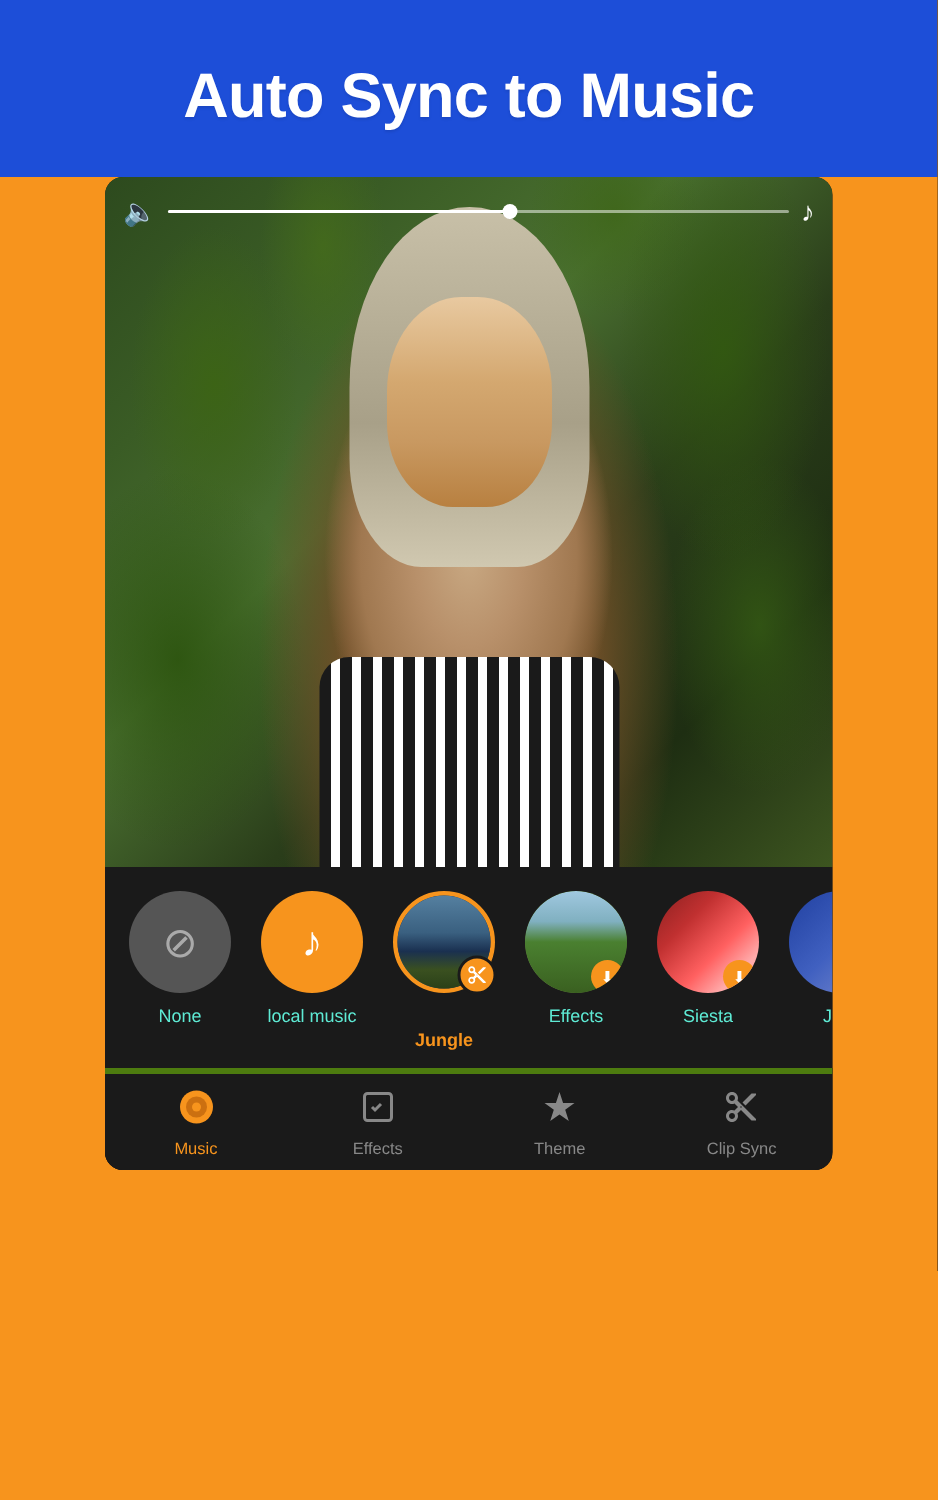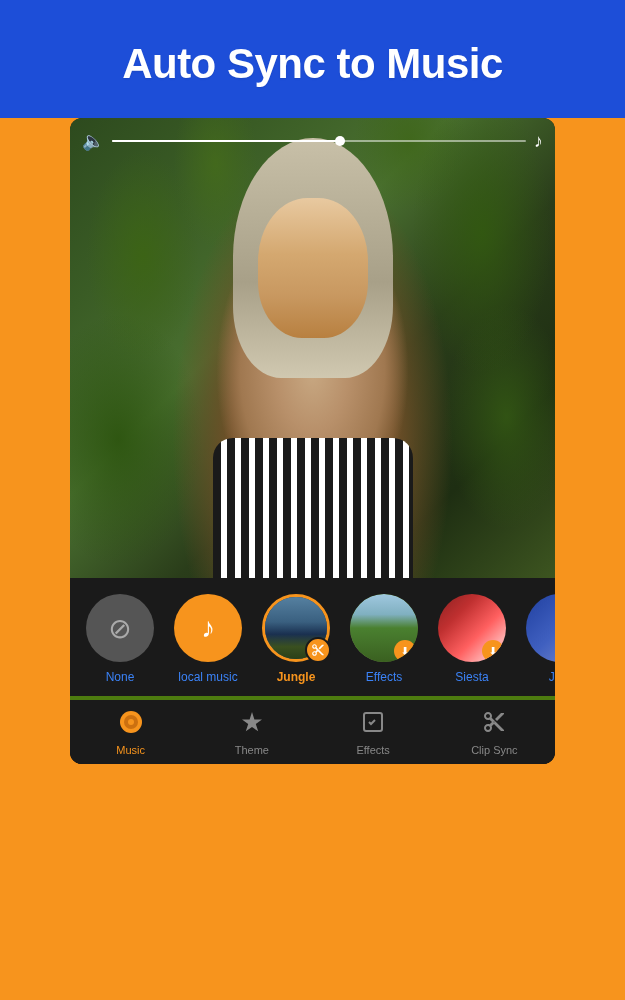--- a/index.html
+++ b/index.html
@@ -222,27 +222,28 @@
     .option-circle.cruisin-circle {
       background: linear-gradient(135deg, #8b2020 0%, #c03030 30%, #ff6060 60%, #ffaaaa 80%);
     }
 
     .option-circle.ju-circle {
       background: linear-gradient(135deg, #2040a0 0%, #4060c0 50%, #8090d0 100%);
     }
 
     .option-label {
       font-size: 12px;
-      color: #3b82f6;
+      color: #5eead4;
       text-align: center;
     }
 
     .option-label.active {
       color: #F7941D;
       font-weight: bold;
+      margin-top: 16px;
     }
 
     .scissors-badge {
       position: absolute;
       bottom: -4px;
       right: -4px;
       width: 26px;
       height: 26px;
       background: #F7941D;
       border-radius: 50%;
@@ -421,35 +422,35 @@
               <circle cx="12" cy="12" r="11" fill="#F7941D"></circle>
               <circle cx="12" cy="12" r="7" fill="#cc7010"></circle>
               <circle cx="12" cy="12" r="3" fill="#F7941D"></circle>
             </svg>
           </span>
           <span class="nav-label active">Music</span>
         </div>
 
         <div class="nav-item">
           <span class="nav-icon">
-            <svg width="24" height="24" viewBox="0 0 24 24" fill="#888">
-              <path d="M12 2l2.4 7.4H22l-6.2 4.5 2.4 7.4L12 17l-6.2 4.3 2.4-7.4L2 9.4h7.6z"></path>
-            </svg>
-          </span>
-          <span class="nav-label">Theme</span>
-        </div>
-
-        <div class="nav-item">
-          <span class="nav-icon">
             <svg width="24" height="24" viewBox="0 0 24 24" fill="none" stroke="#888" stroke-width="2">
               <rect x="3" y="3" width="18" height="18" rx="2"></rect>
               <path d="M8 12l2 2 4-4" stroke="#888" stroke-width="2" fill="none"></path>
             </svg>
           </span>
           <span class="nav-label">Effects</span>
+        </div>
+
+        <div class="nav-item">
+          <span class="nav-icon">
+            <svg width="24" height="24" viewBox="0 0 24 24" fill="#888">
+              <path d="M12 2l2.4 7.4H22l-6.2 4.5 2.4 7.4L12 17l-6.2 4.3 2.4-7.4L2 9.4h7.6z"></path>
+            </svg>
+          </span>
+          <span class="nav-label">Theme</span>
         </div>
 
         <div class="nav-item">
           <span class="nav-icon">
             <svg width="24" height="24" viewBox="0 0 24 24" fill="#888">
               <path d="M9.64 7.64c.23-.5.36-1.05.36-1.64 0-2.21-1.79-4-4-4S2 3.79 2 6s1.79 4 4 4c.59 0 1.14-.13 1.64-.36L10 12l-2.36 2.36C7.14 14.13 6.59 14 6 14c-2.21 0-4 1.79-4 4s1.79 4 4 4 4-1.79 4-4c0-.59-.13-1.14-.36-1.64L12 14l7 7h3v-1L9.64 7.64zM6 8c-1.1 0-2-.89-2-2s.9-2 2-2 2 .89 2 2-.9 2-2 2zm0 12c-1.1 0-2-.89-2-2s.9-2 2-2 2 .89 2 2-.9 2-2 2zm6-7.5c-.28 0-.5-.22-.5-.5s.22-.5.5-.5.5.22.5.5-.22.5-.5.5zM19 3l-6 6 2 2 7-7V3z"></path>
             </svg>
           </span>
           <span class="nav-label">Clip Sync</span>
         </div>

